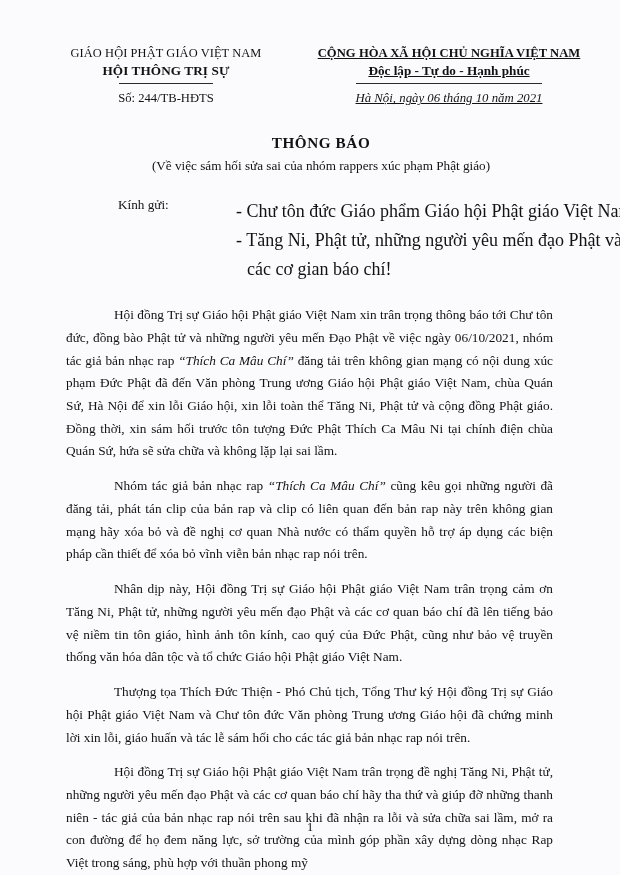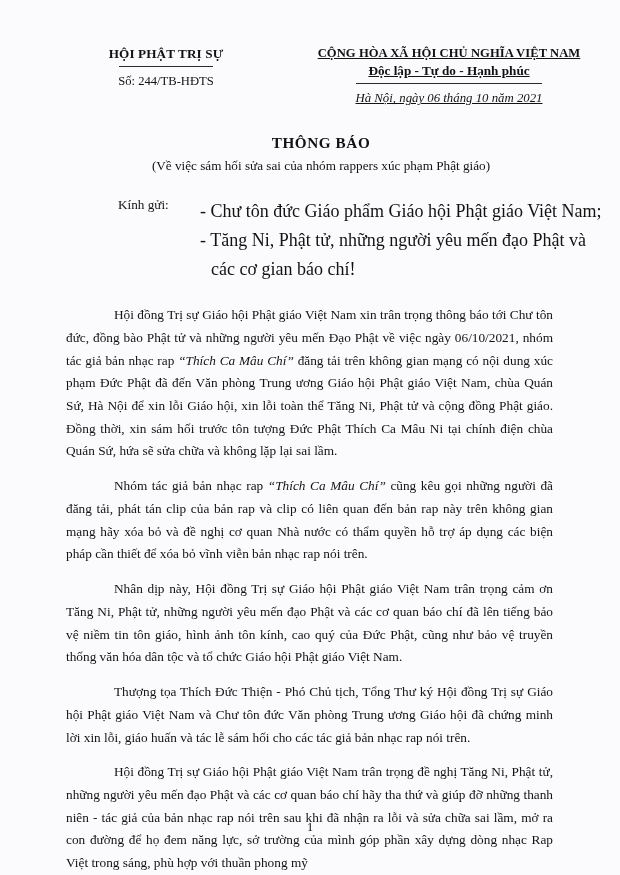--- a/index.html
+++ b/index.html
@@ -107,20 +107,21 @@
     line-height: 1.5;
     margin-top: 2px;
   }
 
   
   .recipients {
     margin-top: 21px;
     padding-left: 118px;
     display: flex;
     align-items: flex-start;
+    gap: 36px;
   }
   .recipients-label {
     font-size: 13.2px;
     white-space: nowrap;
     padding-top: 0px;
     min-width: 82px;
   }
   .recipients-list {
     font-size: 18px;
     line-height: 1.62;
@@ -163,21 +164,22 @@
   }
 </style>
 </head>
 <body>
 
 <div class="page">
 
   <div class="doc-header">
 
     <div class="hdr-col hdr-left">
-      <div class="org-line-bold">HỘI PHẬT TRỊ SỰ</div>
+      <div class="org-line">GIÁO HỘI PHẬT GIÁO VIỆT NAM</div>
+      <div class="org-line-bold">HỘI THÔNG TRỊ SỰ</div>
       <div class="rule rule-short"></div>
       <div class="doc-number">Số: 244/TB-HĐTS</div>
     </div>
 
     <div class="hdr-col hdr-right">
       <div class="nation-line">CỘNG HÒA XÃ HỘI CHỦ NGHĨA VIỆT NAM</div>
       <div class="motto-line">Độc lập - Tự do - Hạnh phúc</div>
       <div class="rule rule-long"></div>
       <div class="doc-place-date">Hà Nội, ngày 06 tháng 10  năm 2021</div>
     </div>

